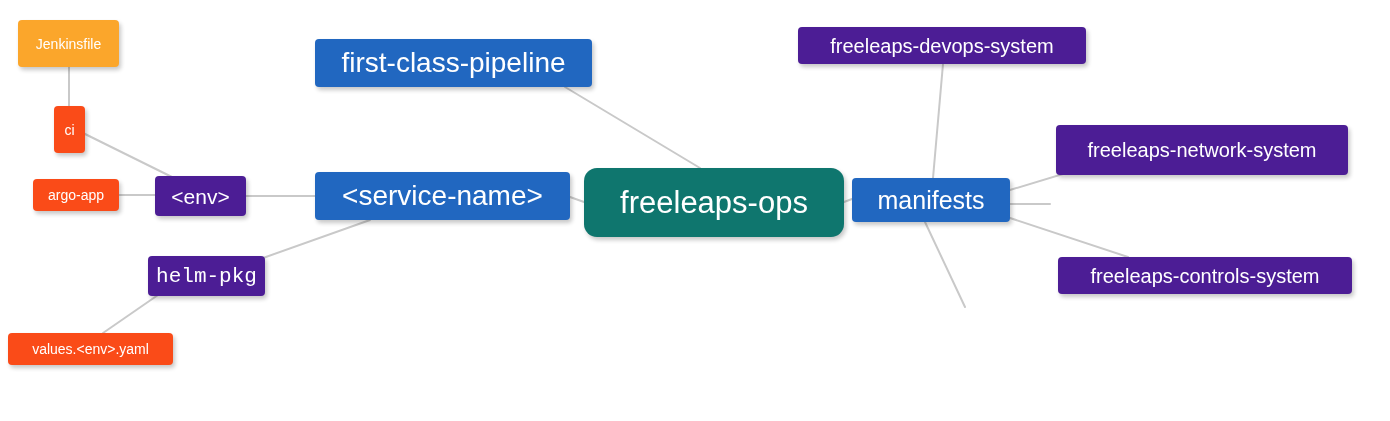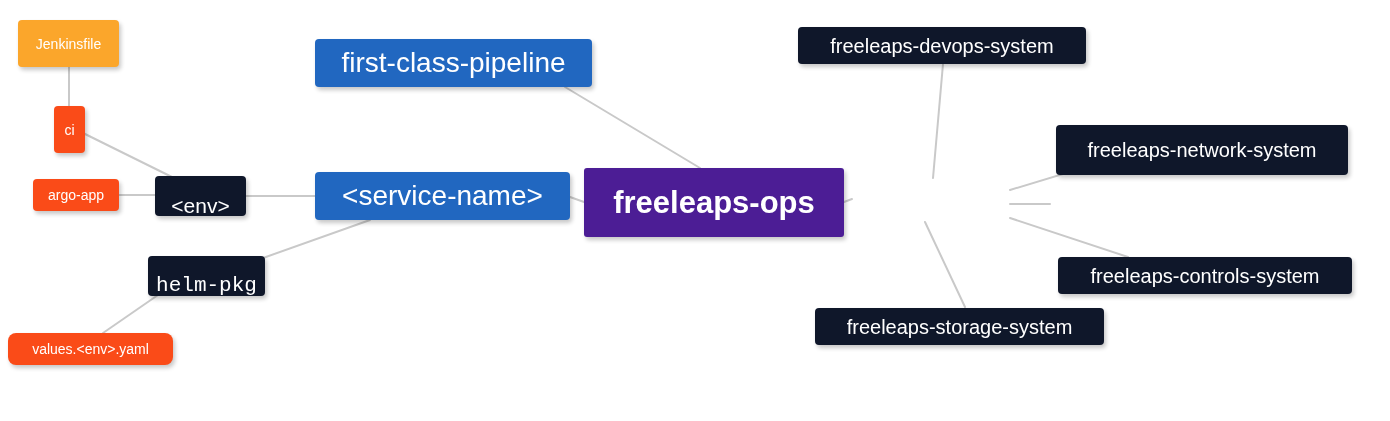--- a/index.html
+++ b/index.html
@@ -43,40 +43,39 @@
     line-height: 1;
     box-shadow: 2px 3px 4px rgba(0,0,0,0.22);
     user-select: none;
   }
   .node-label {
     display: block;
     white-space: nowrap;
   }
   
   .n-root {
-    background: #4c1d95;
+    background: #0f766e;
     font-size: 31px;
-    border-radius: 3px;
-    font-weight: bold;
+    border-radius: 13px;
   }
   .n-blue {
     background: #2167c0;
   }
   .n-green {
-    background: #0f172a;
+    background: #4c1d95;
   }
   .n-orange {
     background: #fba62b;
   }
   .n-red {
     background: #fa4b18;
   }
   .fs-28 { font-size: 28px; }
   .fs-26 { font-size: 25px; }
-  .fs-22 { font-size: 21px; align-items: flex-end; }
+  .fs-22 { font-size: 21px; }
   .fs-20 { font-size: 20px; }
   .fs-15 { font-size: 14px; }
 </style>
 </head>
 <body>
 
 <div id="mindmap-canvas">
 
   <svg id="edge-layer" viewBox="0 0 1390 421">
 
@@ -114,20 +113,23 @@
   </div>
 
   <div class="node n-blue fs-28" style="left:315px; top:172px; width:255px; height:48px;">
     <span class="node-label">&lt;service-name&gt;</span>
   </div>
 
   <div class="node n-blue fs-28" style="left:315px; top:39px; width:277px; height:48px;">
     <span class="node-label">first-class-pipeline</span>
   </div>
 
+  <div class="node n-blue fs-26" style="left:852px; top:178px; width:158px; height:44px;">
+    <span class="node-label">manifests</span>
+  </div>
 
   <div class="node n-green fs-22" style="left:155px; top:176px; width:91px; height:40px;">
     <span class="node-label">&lt;env&gt;</span>
   </div>
 
   <div class="node n-green fs-22" style="left:148px; top:256px; width:117px; height:40px;font-family:Liberation Mono, monospace;">
     <span class="node-label">helm-pkg</span>
   </div>
 
   <div class="node n-orange fs-15" style="left:18px; top:20px; width:101px; height:47px;">
@@ -135,34 +137,31 @@
   </div>
 
   <div class="node n-red fs-15" style="left:54px; top:106px; width:31px; height:47px;">
     <span class="node-label">ci</span>
   </div>
 
   <div class="node n-red fs-15" style="left:33px; top:179px; width:86px; height:32px;">
     <span class="node-label">argo-app</span>
   </div>
 
-  <div class="node n-red fs-15" style="left:8px; top:333px; width:165px; height:32px;border-radius:8px;">
+  <div class="node n-red fs-15" style="left:8px; top:333px; width:165px; height:32px;">
     <span class="node-label">values.&lt;env&gt;.yaml</span>
   </div>
 
   <div class="node n-green fs-20" style="left:798px; top:27px; width:288px; height:37px;">
     <span class="node-label">freeleaps-devops-system</span>
   </div>
 
   <div class="node n-green fs-20" style="left:1056px; top:125px; width:292px; height:50px;">
     <span class="node-label">freeleaps-network-system</span>
   </div>
 
 
   <div class="node n-green fs-20" style="left:1058px; top:257px; width:294px; height:37px;">
     <span class="node-label">freeleaps-controls-system</span>
   </div>
 
-  <div class="node n-green fs-20" style="left:815px; top:308px; width:289px; height:37px;">
-    <span class="node-label">freeleaps-storage-system</span>
-  </div>
 
 </div>
 
 </body></html>

